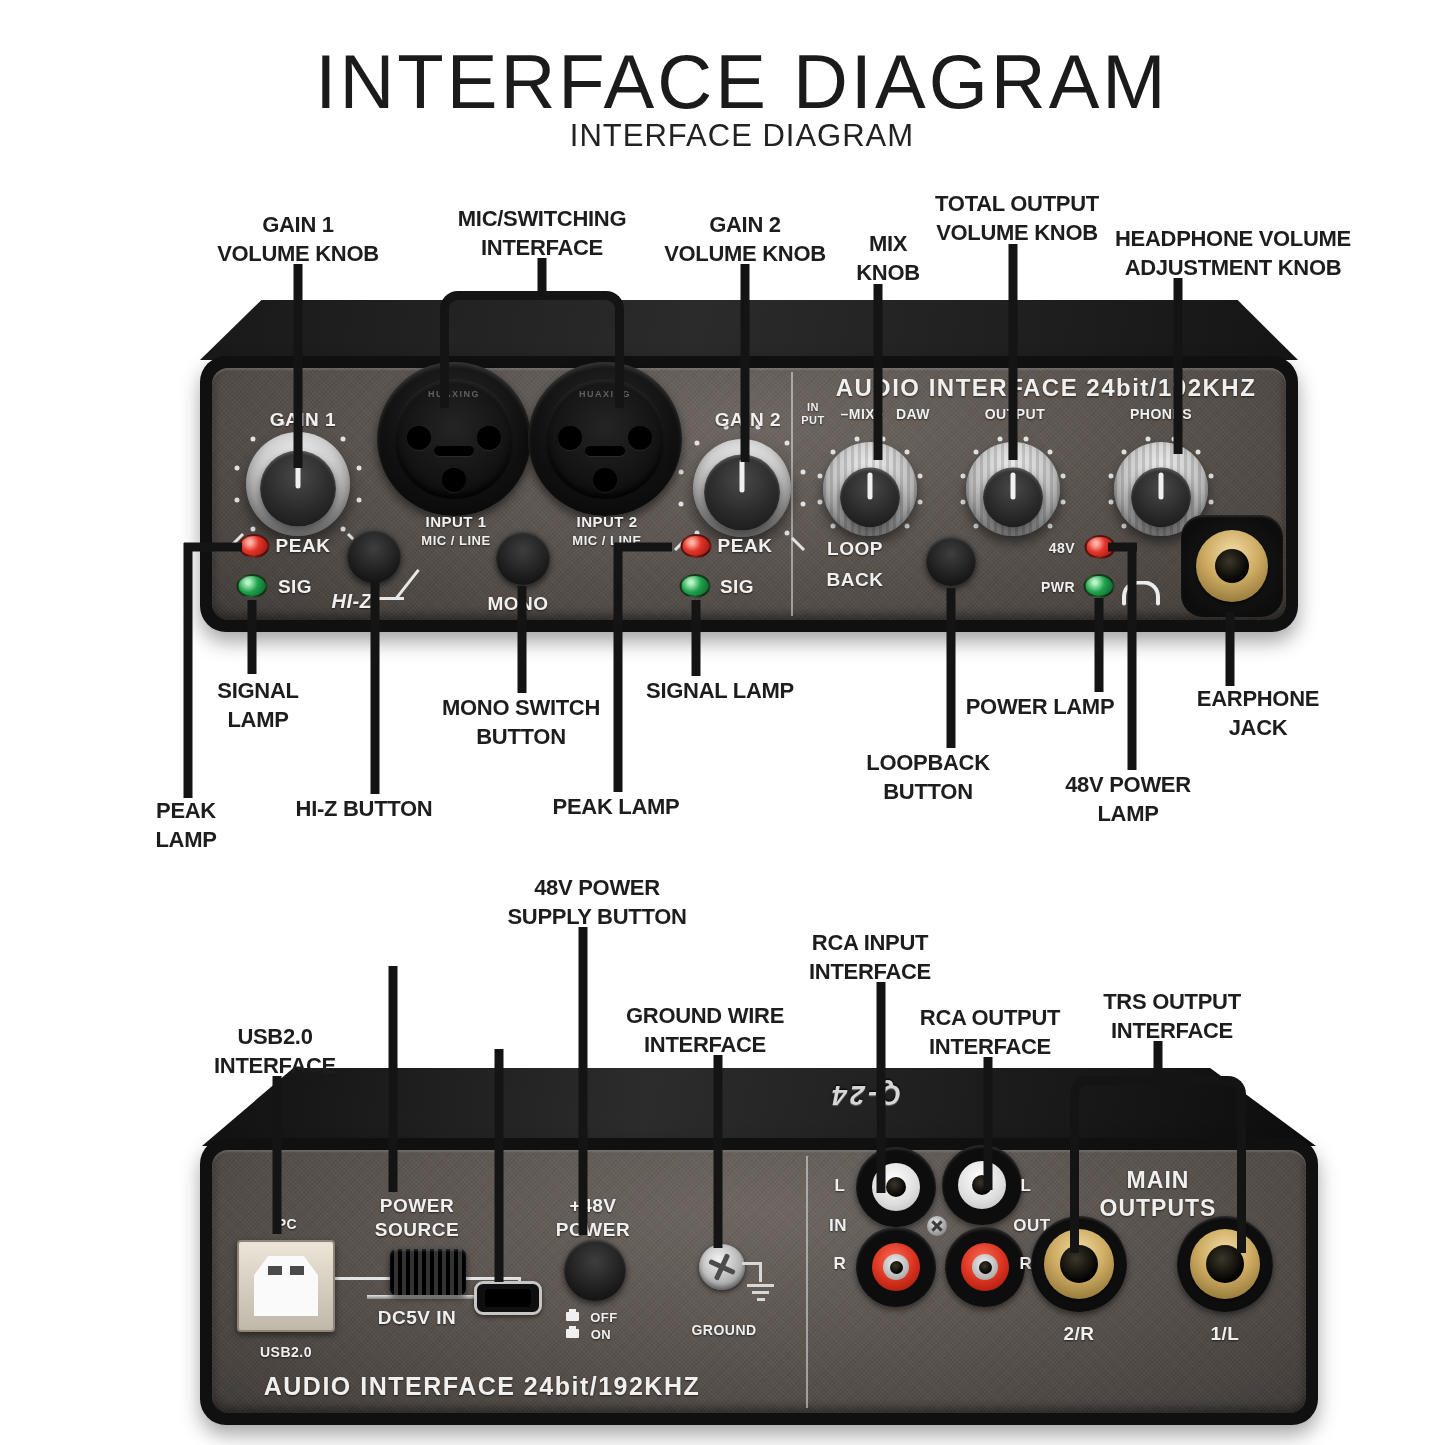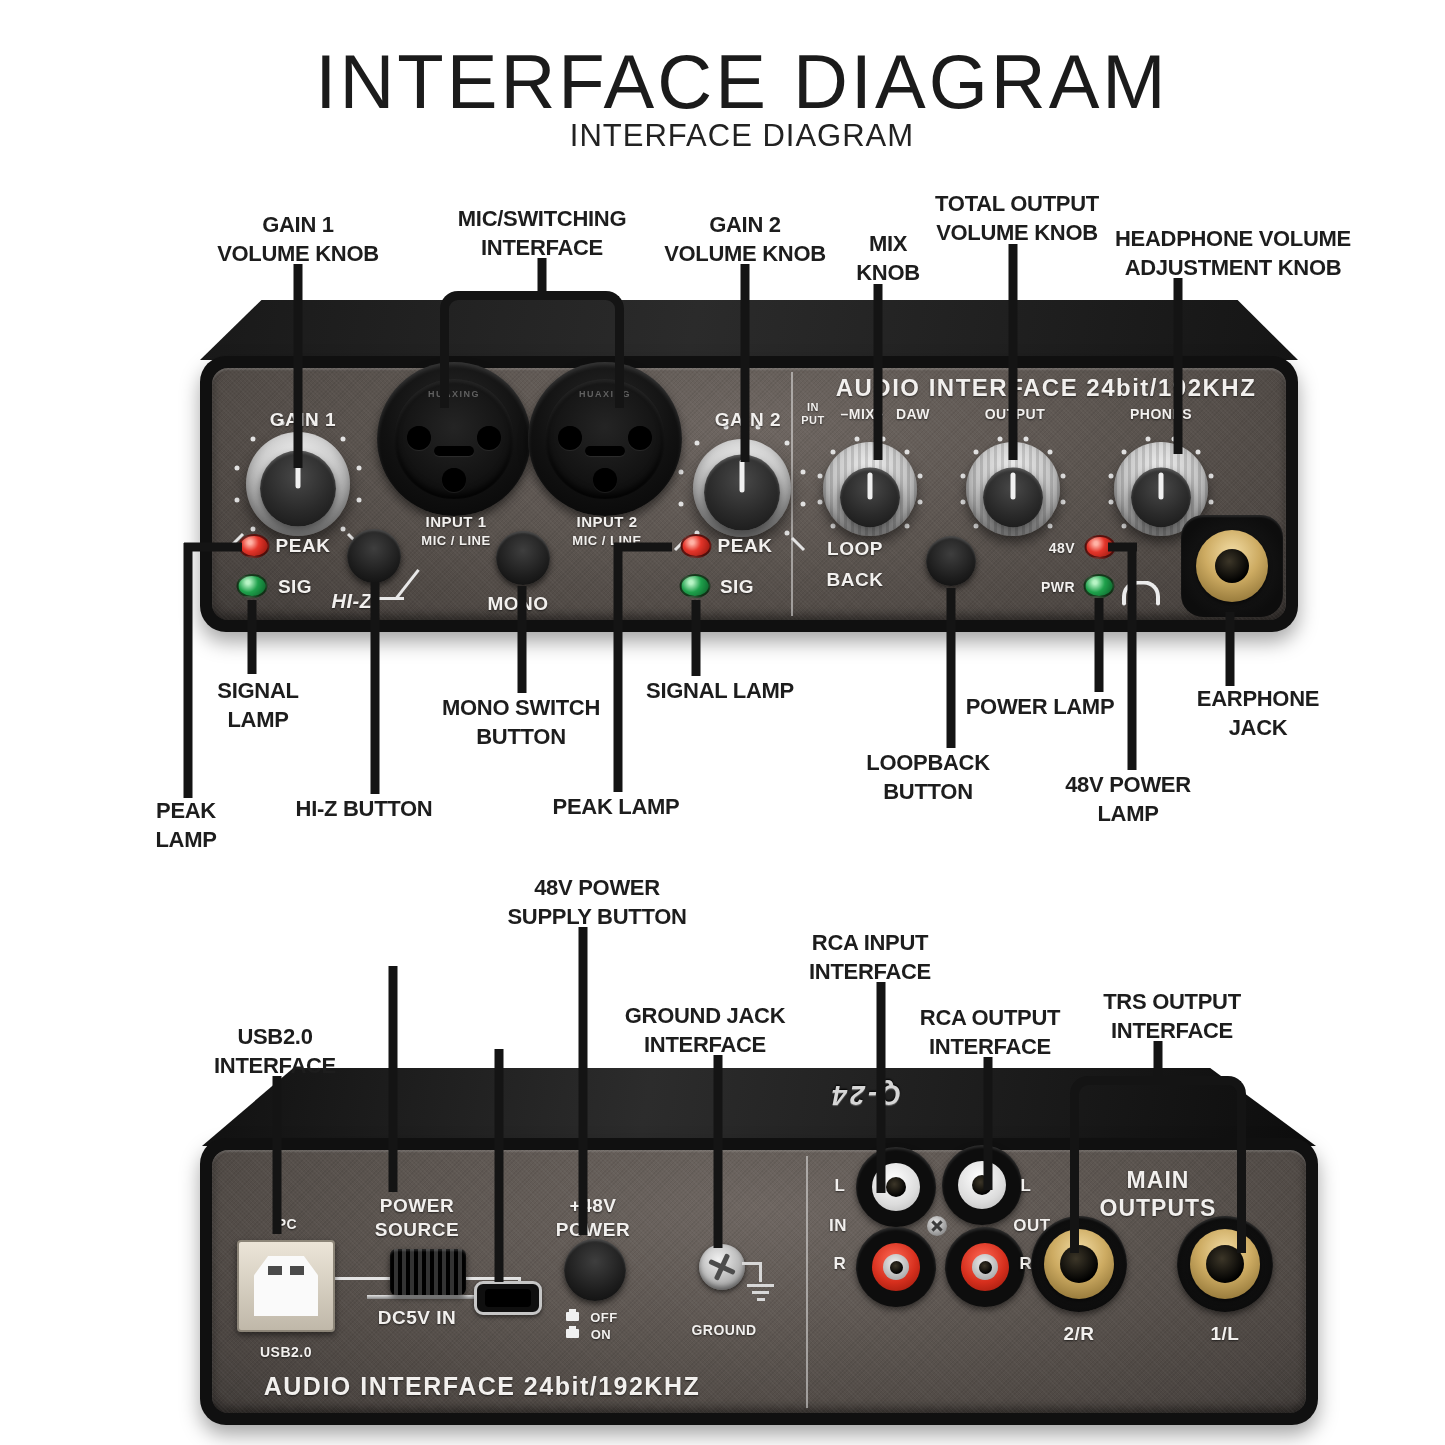--- a/index.html
+++ b/index.html
@@ -452,21 +452,21 @@
 
   <div class="vline" style="left:499px;top:1049px;height:233px;"></div>
 
   <div class="lbl" style="left:597px;top:873px;">
     <div>48V POWER</div>
     <div>SUPPLY BUTTON</div>
   </div>
   <div class="vline" style="left:583px;top:927px;height:308px;"></div>
 
   <div class="lbl" style="left:705px;top:1001px;">
-    <div>GROUND JACK</div>
+    <div>GROUND WIRE</div>
     <div>INTERFACE</div>
   </div>
   <div class="vline" style="left:718px;top:1055px;height:193px;"></div>
 
   <div class="lbl" style="left:870px;top:928px;">
     <div>RCA INPUT</div>
     <div>INTERFACE</div>
   </div>
   <div class="vline" style="left:881px;top:982px;height:211px;"></div>
 

